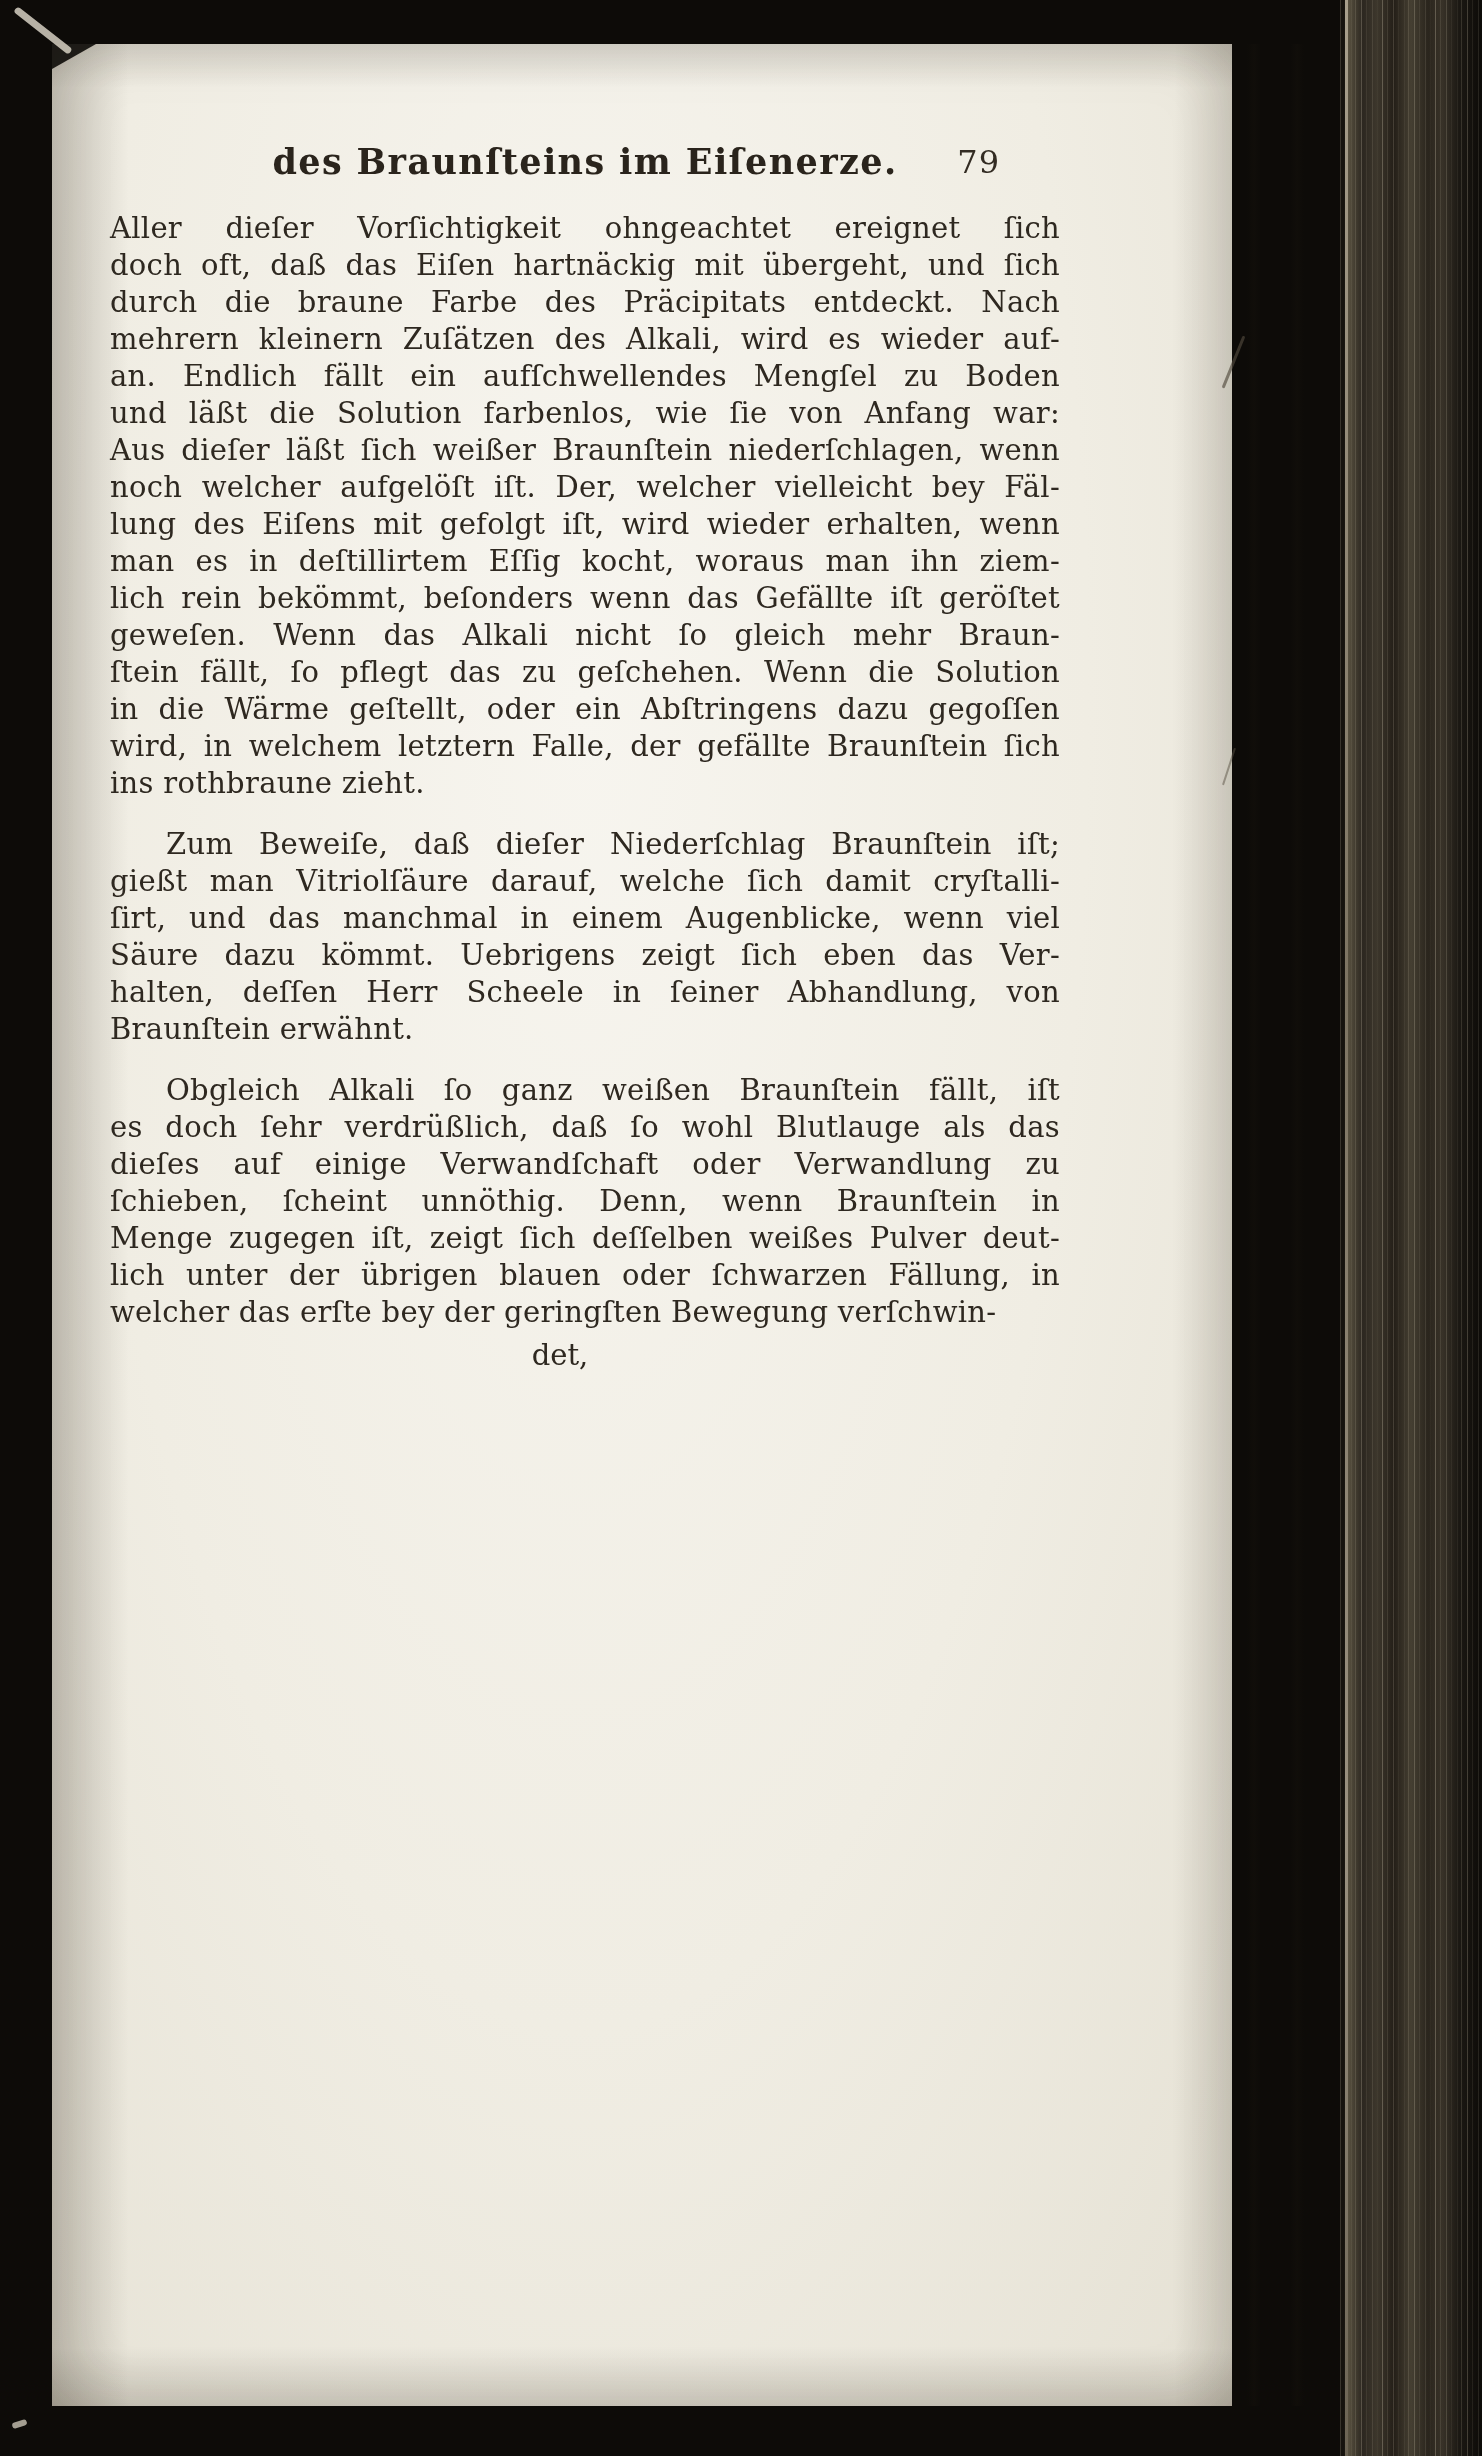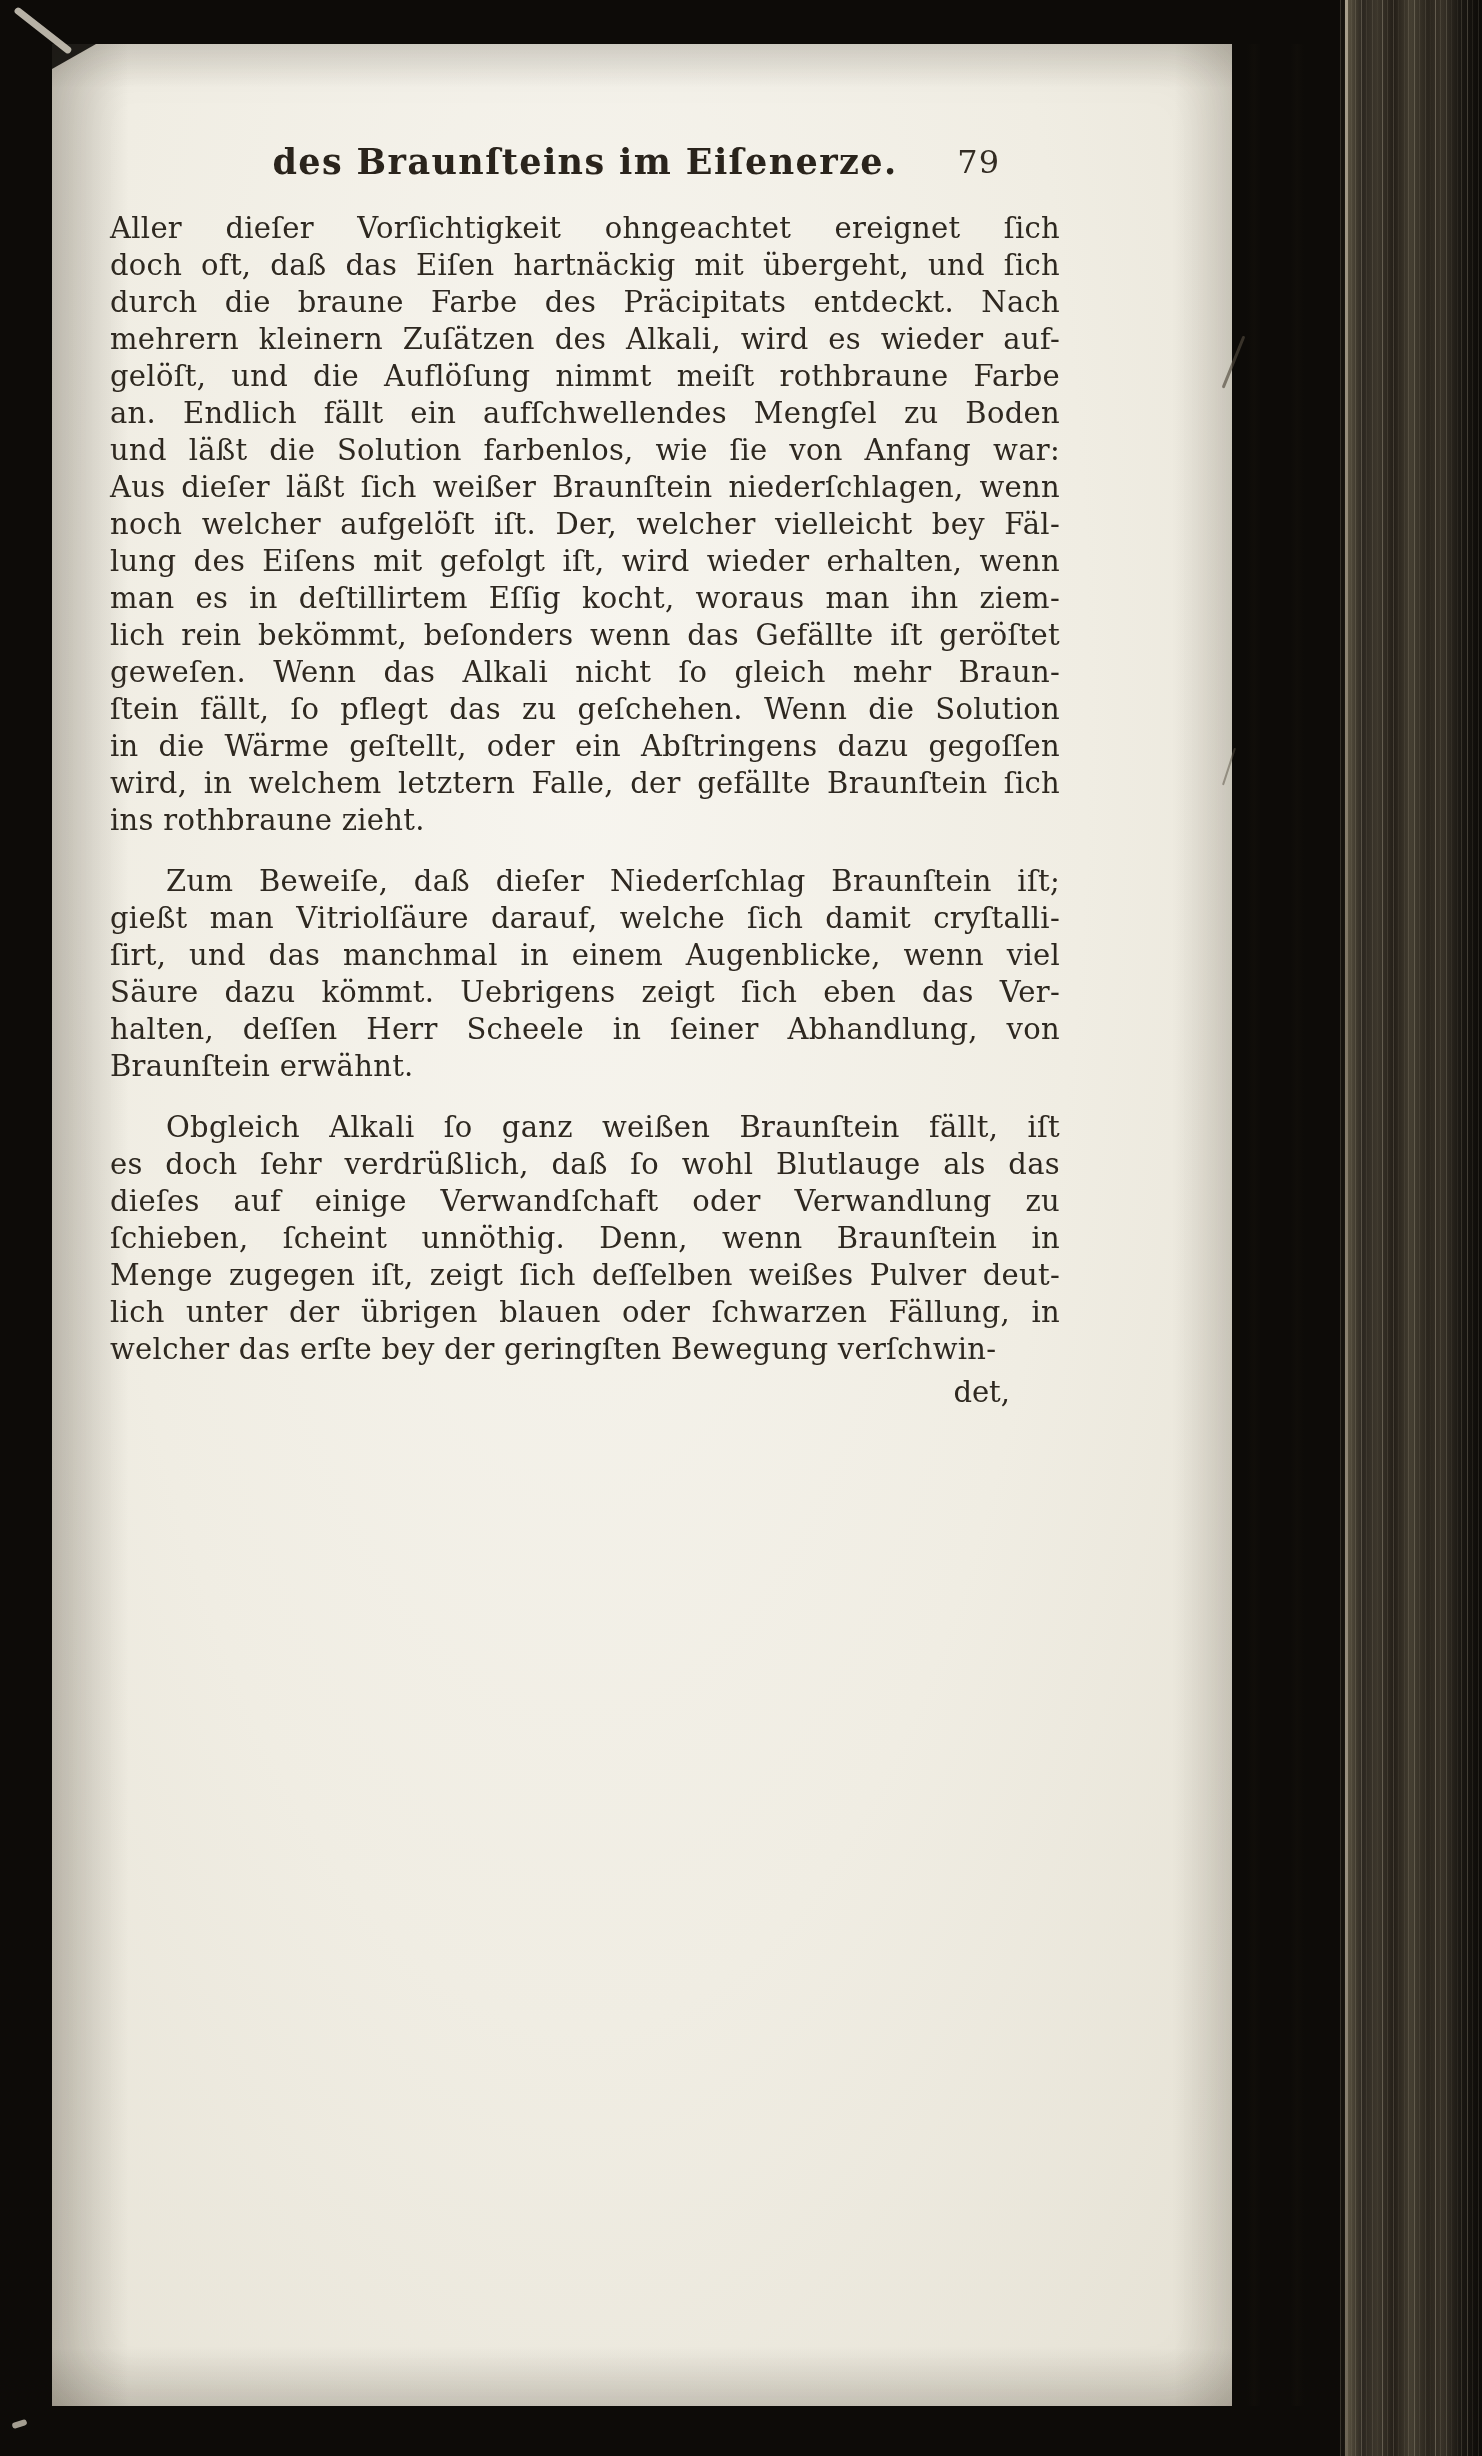--- a/index.html
+++ b/index.html
@@ -80,21 +80,21 @@
     text-align-last: justify;
   }
   .line.last { text-align-last: left; }
   .para.indent .line.first { text-indent: 56px; }
 
   .catchword {
     margin: 5.8px 222px 0 58px;
     font-size: 29px;
     line-height: 37px;
     color: #2e2820;
-    text-align: right;
+    text-align: center;
   }
 
   
   .page-edges {
     position: absolute;
     right: 0;
     top: 0;
     width: 142px;
     height: 2456px;
     background:
@@ -191,21 +191,20 @@
       <span class="running-title">des Braunſteins im Eiſenerze.</span>
       <span class="page-number">79</span>
     </div>
 
     <div class="text-block">
         <div class="para">
           <div class="line first">Aller dieſer Vorſichtigkeit ohngeachtet ereignet ſich</div>
           <div class="line">doch oft, daß das Eiſen hartnäckig mit übergeht, und ſich</div>
           <div class="line">durch die braune Farbe des Präcipitats entdeckt.  Nach</div>
           <div class="line">mehrern kleinern Zuſätzen des Alkali, wird es wieder auf-</div>
-          <div class="line">gelöſt, und die Auflöſung nimmt meiſt rothbraune Farbe</div>
           <div class="line">an.  Endlich fällt ein aufſchwellendes Mengſel zu Boden</div>
           <div class="line">und läßt die Solution farbenlos, wie ſie von Anfang war:</div>
           <div class="line">Aus dieſer läßt ſich weißer Braunſtein niederſchlagen, wenn</div>
           <div class="line">noch welcher aufgelöſt iſt.  Der, welcher vielleicht bey Fäl-</div>
           <div class="line">lung des Eiſens mit gefolgt iſt, wird wieder erhalten, wenn</div>
           <div class="line">man es in deſtillirtem Eſſig kocht, woraus man ihn ziem-</div>
           <div class="line">lich rein bekömmt, beſonders wenn das Gefällte iſt geröſtet</div>
           <div class="line">geweſen.  Wenn das Alkali nicht ſo gleich mehr Braun-</div>
           <div class="line">ſtein fällt, ſo pflegt das zu geſchehen.  Wenn die Solution</div>
           <div class="line">in die Wärme geſtellt, oder ein Abſtringens dazu gegoſſen</div>

